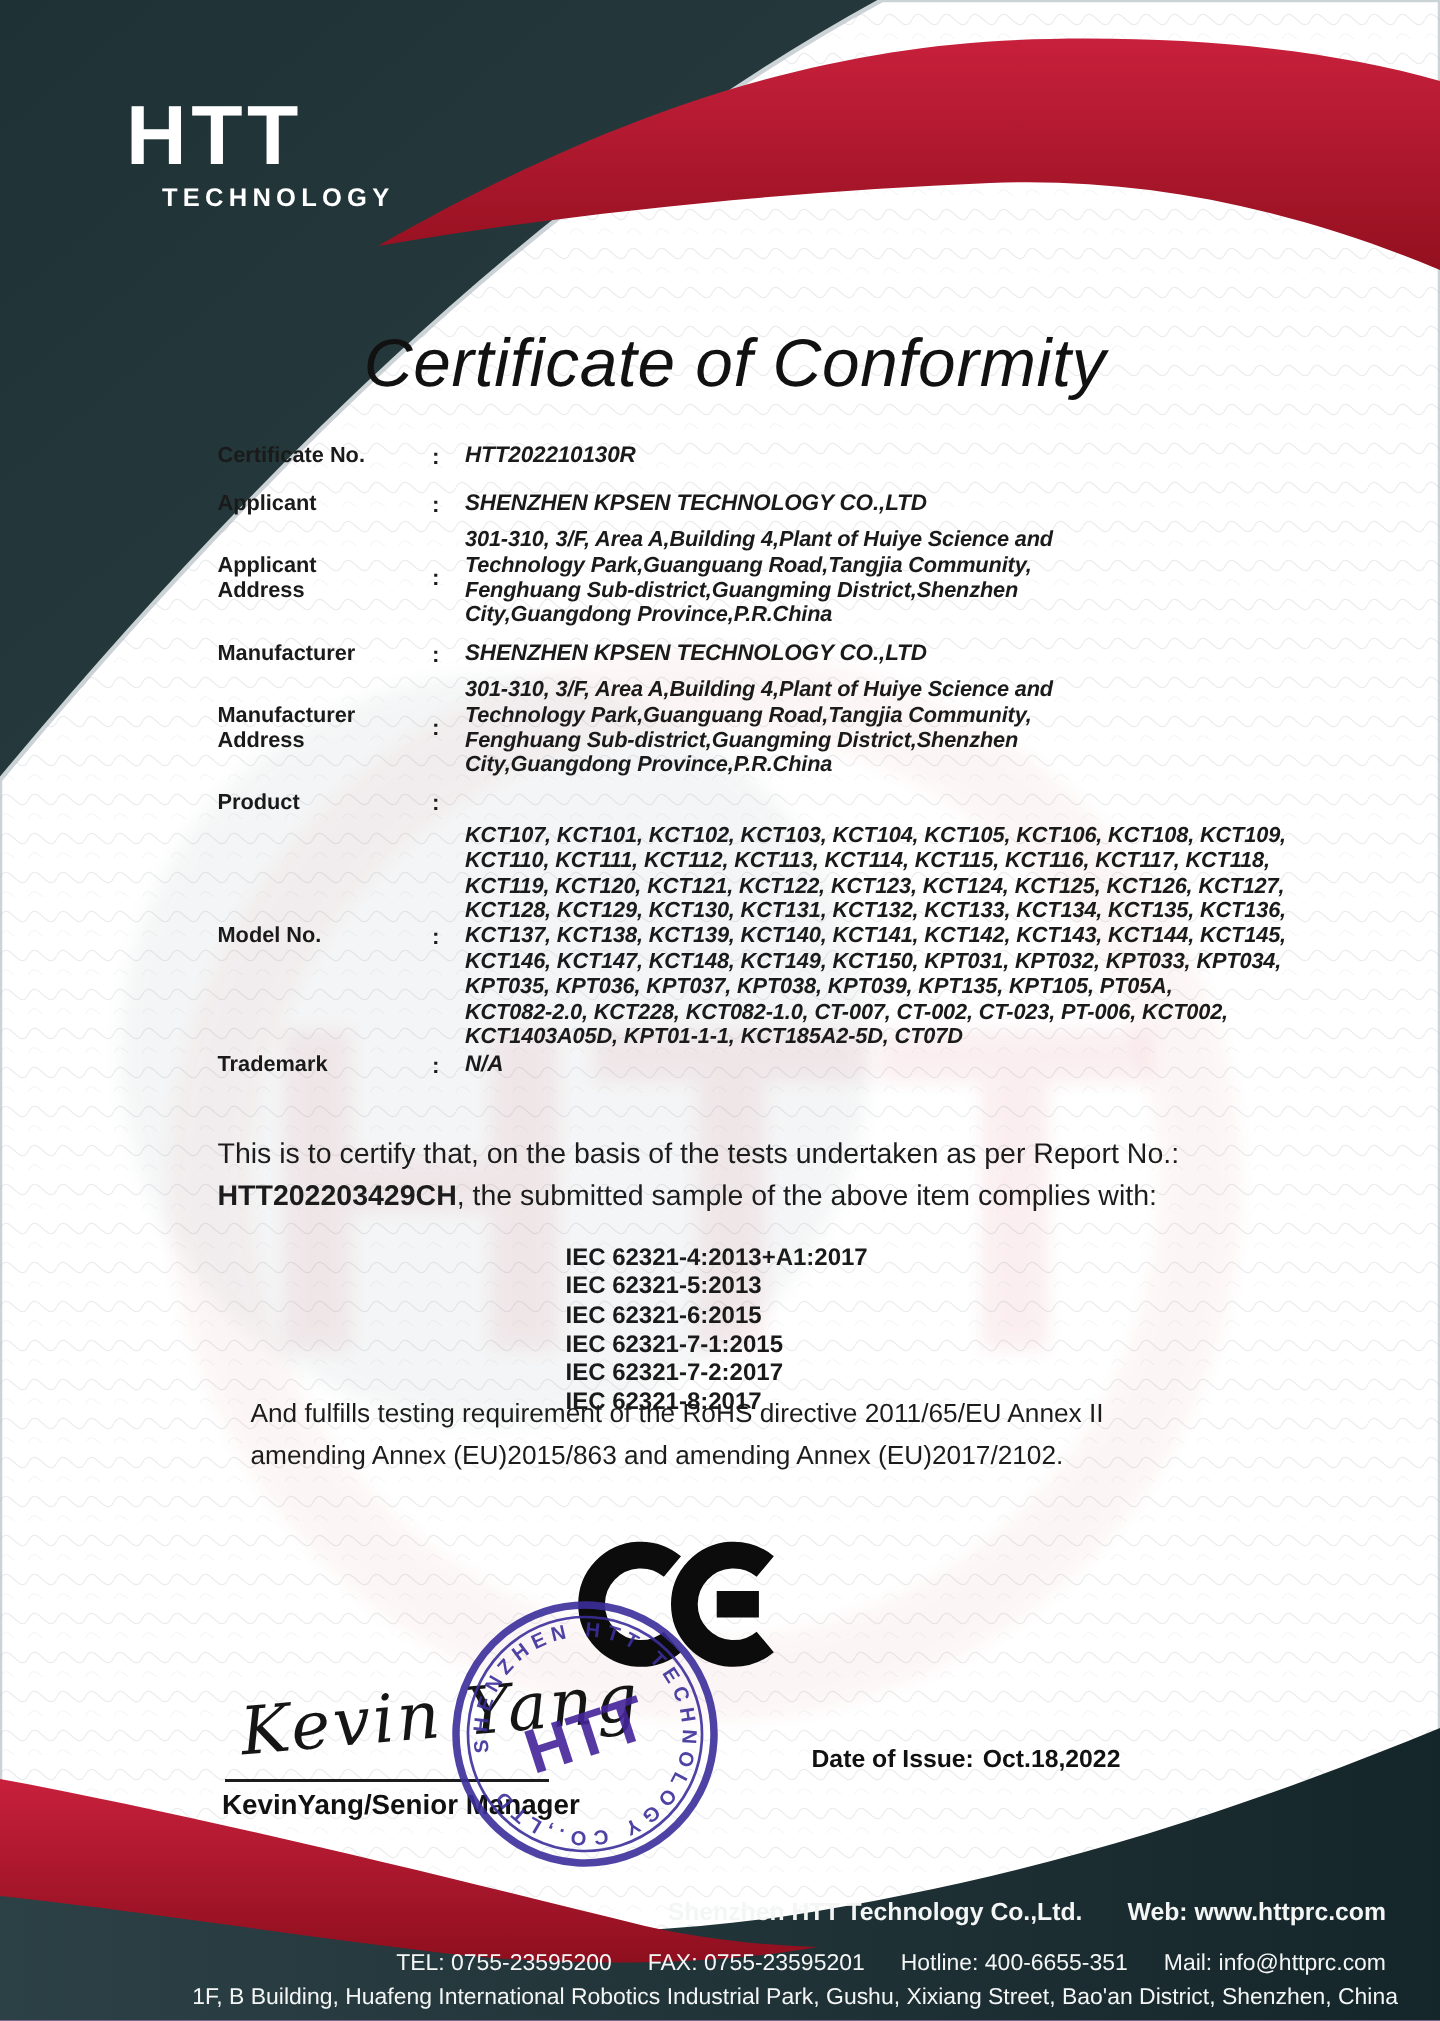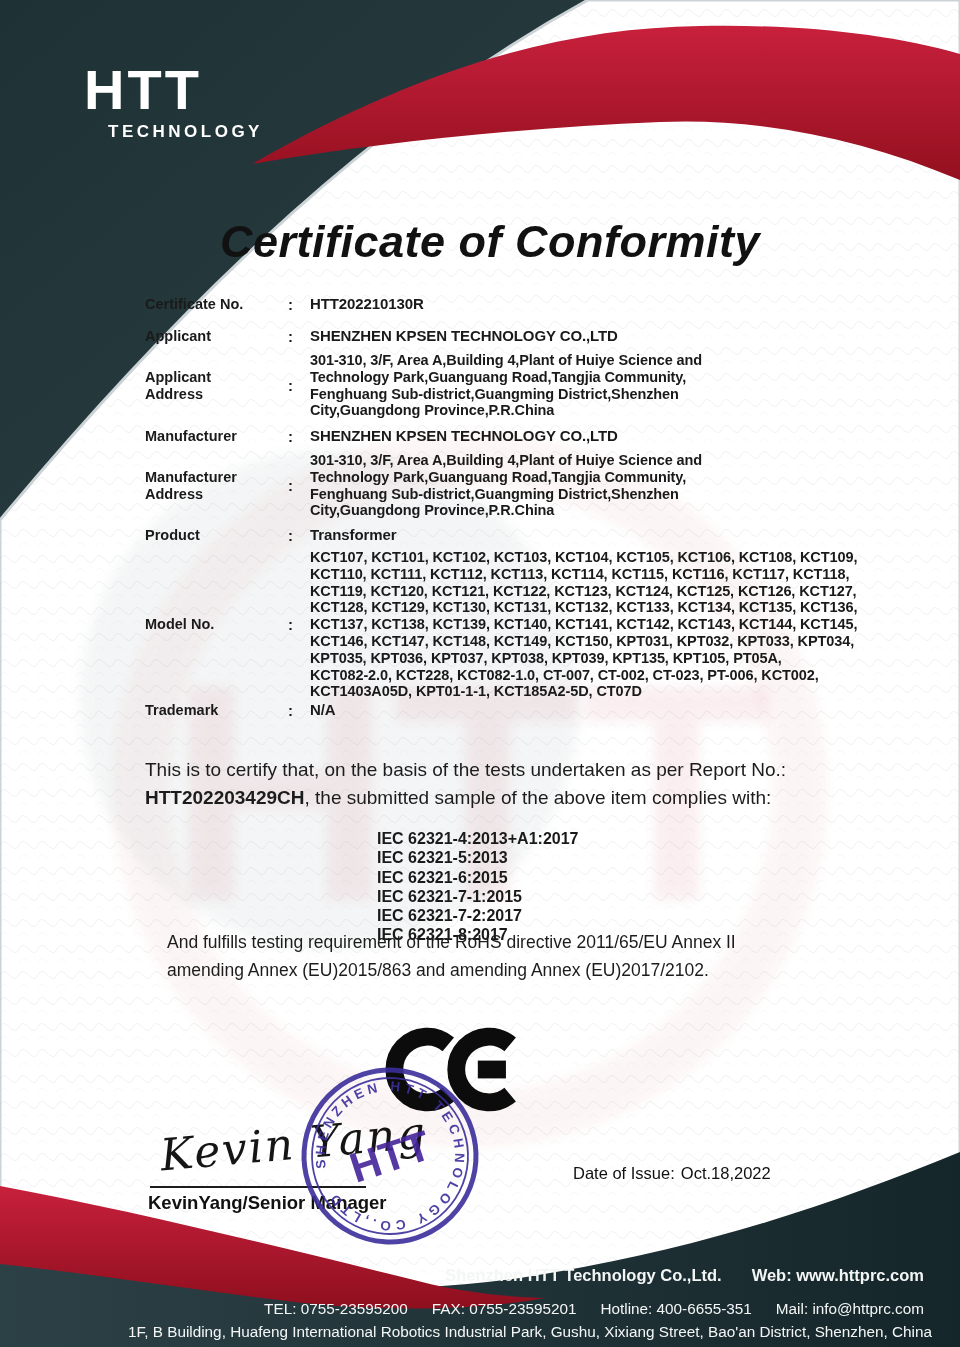--- a/index.html
+++ b/index.html
@@ -5,43 +5,43 @@
   html,body{margin:0;padding:0;background:#0d1a1d;}
   .page{position:relative;width:960px;height:1347px;overflow:hidden;
         font-family:"Liberation Sans",sans-serif;color:#1a1a1a;background:#d946ef;}
   .bg{position:absolute;inset:0;z-index:0;}
   
   .logo{position:absolute;left:84px;top:62px;z-index:3;color:#fff;}
   .logo-main{font-size:56px;font-weight:800;letter-spacing:3px;line-height:1;}
   .logo-sub{font-size:17px;font-weight:700;letter-spacing:3.5px;margin-top:4px;margin-left:24px;}
   
   .title{position:absolute;left:150px;top:216px;width:680px;z-index:2;text-align:center;
-         font-size:45px;font-weight:700;font-style:italic;letter-spacing:.5px;color:#111;}
+         font-size:45px;font-weight:400;font-style:italic;letter-spacing:.5px;color:#111;}
   
   .frow{position:absolute;left:145px;width:725px;display:flex;align-items:center;z-index:2;}
   .flabel{flex:none;width:143px;font-size:14.5px;font-weight:700;line-height:17px;white-space:pre-line;}
   .fcolon{flex:none;width:22px;font-size:15px;font-weight:700;text-align:left;}
-  .fvalue{flex:1;font-size:14.5px;font-weight:700;line-height:16.8px;white-space:pre-line;letter-spacing:-.1px;}
+  .fvalue{flex:1;font-size:14.5px;font-weight:700;line-height:16.8px;white-space:pre-line;letter-spacing:-.1px;font-style:italic;}
   .fvalue.caps{font-size:15px;}
   
   .statement{position:absolute;left:145px;top:756px;width:690px;z-index:2;
              font-size:19px;line-height:28px;color:#1c1c1c;}
   .statement b{font-weight:700;}
   .standards{position:absolute;left:345px;top:829px;z-index:2;font-size:16px;font-weight:700;line-height:19.3px;margin-left:32px;}
   .rohs{position:absolute;left:167px;top:928px;width:680px;z-index:2;
         font-size:17.5px;line-height:28px;white-space:pre-line;color:#1c1c1c;}
   
   .ce{position:absolute;left:385px;top:1026px;z-index:2;}
   
   .sig-hand{position:absolute;left:160px;top:1118px;z-index:3;font-family:"DejaVu Serif",serif;
             font-style:italic;font-size:44px;color:#151515;transform:rotate(-5deg);letter-spacing:2px;}
   .sig-line{position:absolute;left:150px;top:1186px;width:216px;height:2px;background:#1c1c1c;z-index:3;}
   .sig-name{position:absolute;left:148px;top:1192px;z-index:3;font-size:18.5px;font-weight:700;color:#111;}
   .stamp{position:absolute;left:300px;top:1066px;z-index:4;opacity:.9;}
-  .date{position:absolute;left:573px;top:1164px;z-index:2;font-size:16.5px;font-weight:400;color:#111;
+  .date{position:absolute;left:541px;top:1164px;z-index:2;font-size:16.5px;font-weight:700;color:#111;
         display:flex;gap:6px;}
   
   .f1,.f2,.f3{position:absolute;z-index:5;color:#f4f6f6;display:flex;white-space:nowrap;}
   .f1{top:1266px;right:36px;gap:30px;font-size:16.5px;font-weight:700;}
   .f2{top:1300px;right:36px;gap:24px;font-size:15.3px;align-items:center;}
   .f3{top:1323px;right:28px;font-size:15.3px;}
 </style>
 </head>
 <body>
 
@@ -127,21 +127,20 @@
 Address</span>
     <span class="fcolon">:</span>
     <span class="fvalue">301-310, 3/F, Area A,Building 4,Plant of Huiye Science and
 Technology Park,Guanguang Road,Tangjia Community,
 Fenghuang Sub-district,Guangming District,Shenzhen
 City,Guangdong Province,P.R.China</span>
   </div>
   <div class="frow" style="top:527px">
     <span class="flabel">Product</span>
     <span class="fcolon">:</span>
-    <span class="fvalue caps">Transformer</span>
   </div>
   <div class="frow" style="top:549px">
     <span class="flabel">Model No.</span>
     <span class="fcolon">:</span>
     <span class="fvalue">KCT107, KCT101, KCT102, KCT103, KCT104, KCT105, KCT106, KCT108, KCT109,
 KCT110, KCT111, KCT112, KCT113, KCT114, KCT115, KCT116, KCT117, KCT118,
 KCT119, KCT120, KCT121, KCT122, KCT123, KCT124, KCT125, KCT126, KCT127,
 KCT128, KCT129, KCT130, KCT131, KCT132, KCT133, KCT134, KCT135, KCT136,
 KCT137, KCT138, KCT139, KCT140, KCT141, KCT142, KCT143, KCT144, KCT145,
 KCT146, KCT147, KCT148, KCT149, KCT150, KPT031, KPT032, KPT033, KPT034,

